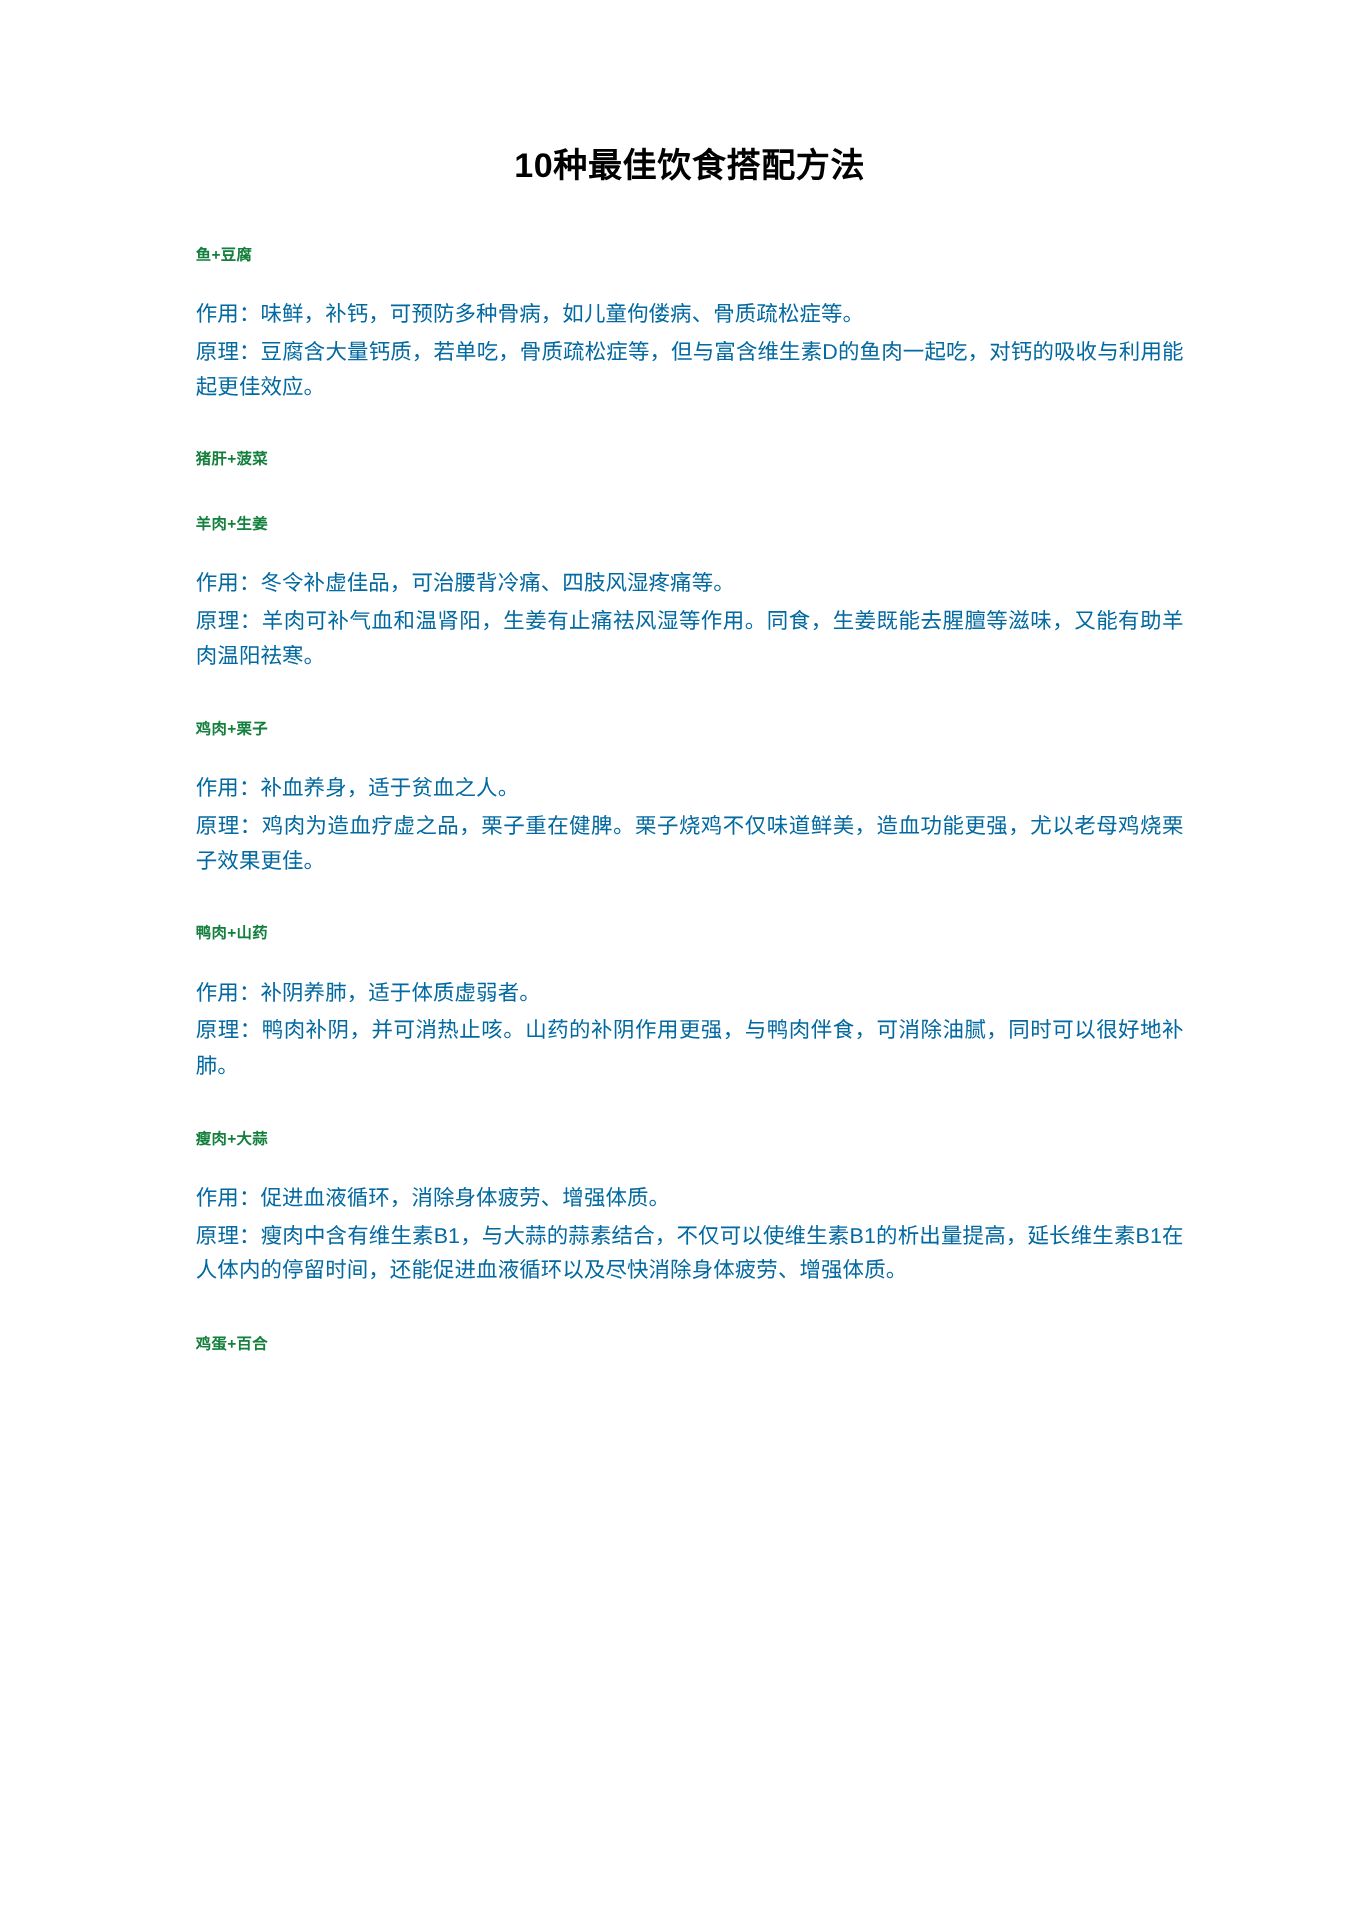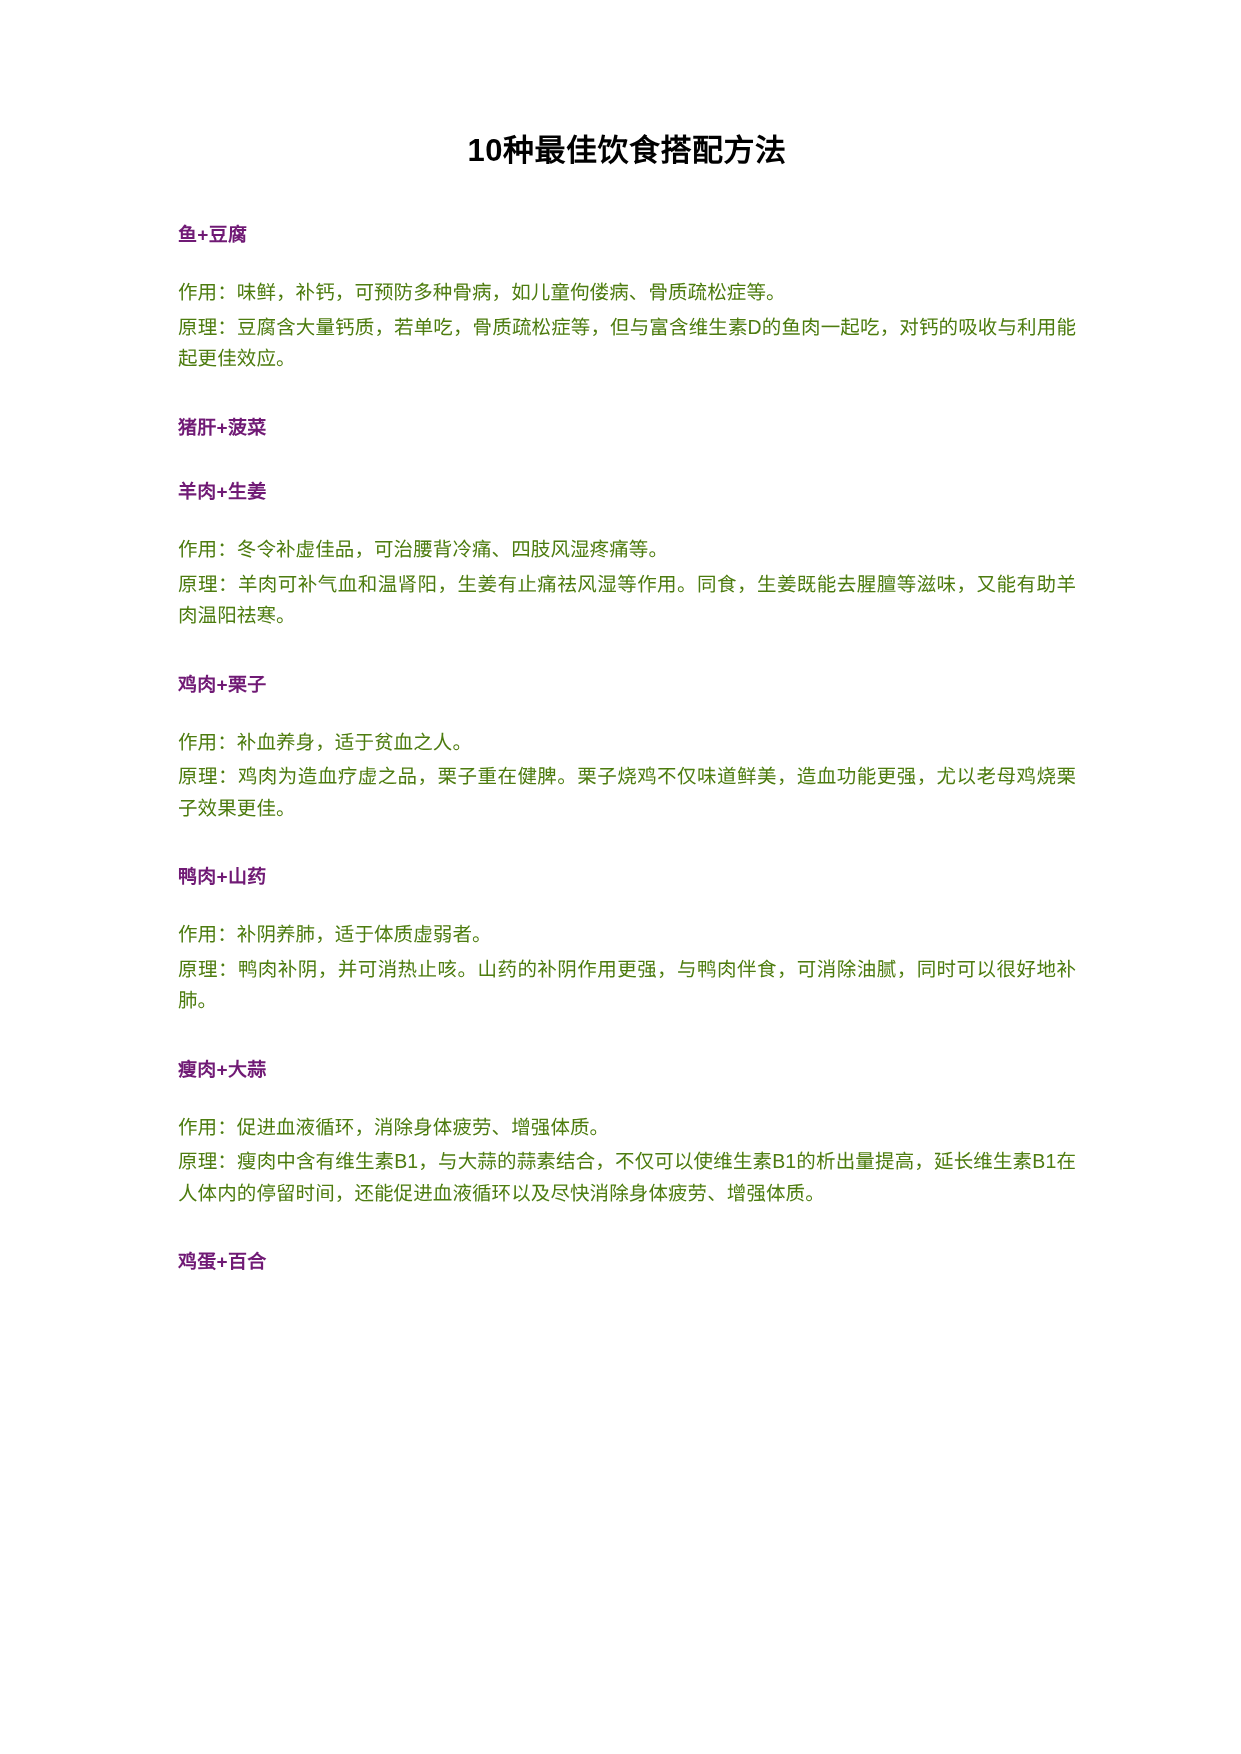--- a/index.html
+++ b/index.html
@@ -33,34 +33,34 @@
   }
   .section {
     margin: 0 0 41px 0;
   }
   .section:last-child {
     margin-bottom: 0;
     margin-top: 29px;
   }
   .section-heading {
     margin: 0 0 30px 0;
-    font-size: 19px;
+    font-size: 14px;
     font-weight: bold;
     line-height: 1.25;
-    color: #701a75;
+    color: #15803d;
     letter-spacing: 0.3px;
   }
   .section-body {
     margin: 0;
   }
   .para {
     margin: 0 0 3px 0;
     font-size: 19.5px;
     line-height: 1.62;
-    color: #4d7c0f;
+    color: #0369a1;
     text-align: justify;
     text-justify: inter-ideograph;
     letter-spacing: 0.1px;
   }
   .para:last-child {
     margin-bottom: 0;
   }
   .trailing-heading {
     margin-top: 4px;
   }

